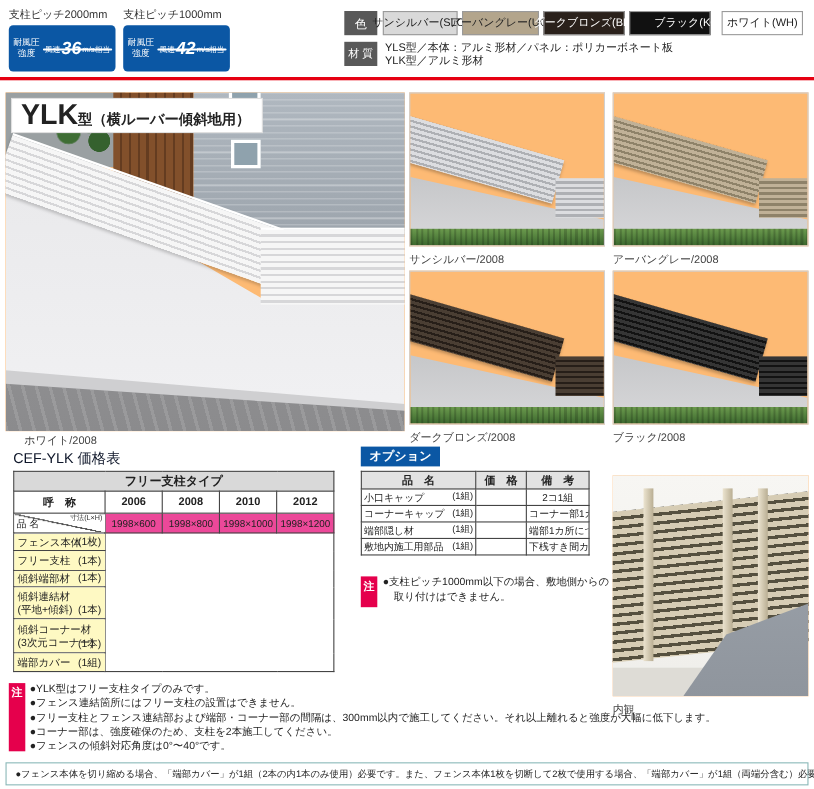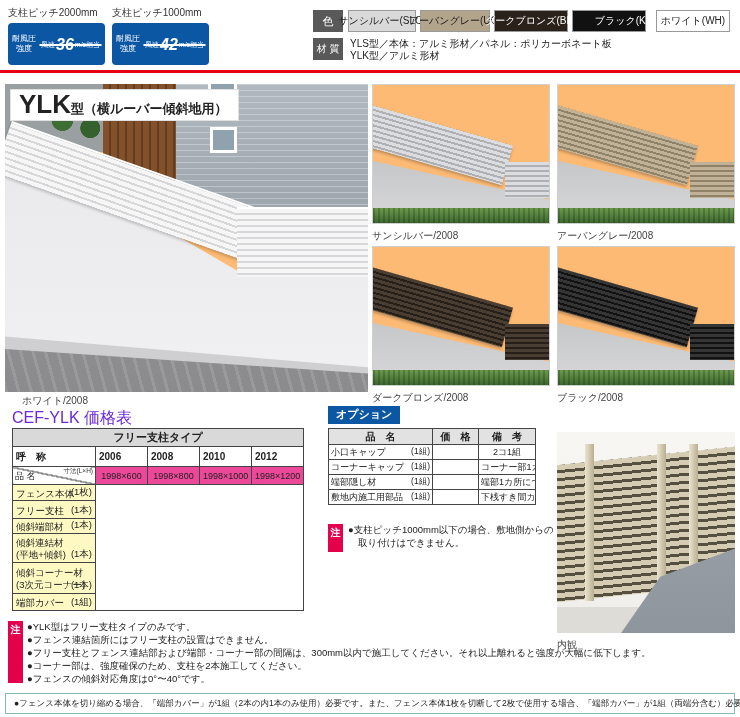--- a/index.html
+++ b/index.html
@@ -74,26 +74,26 @@
   
   .iv-bg{inset:0;background:linear-gradient(180deg,#f7f6f3,#efeeea);}
   .iv-fence{left:-4%;top:12%;width:108%;height:68%;transform:skewY(-6deg);
       background:repeating-linear-gradient(180deg,#d6ccb4 0 5px,#55503f 5px 8px);}
   .iv-post{top:6%;height:78%;width:5%;background:linear-gradient(90deg,#ece4d0,#b9ae93);}
   .iv-base{left:0;bottom:0;width:100%;height:13%;background:#dedcd6;}
   .iv-ground{inset:0;clip-path:polygon(36% 100%,58% 72%,100% 58%,100% 100%);
       background:linear-gradient(180deg,#a0a7af,#8f959d);}
 
   
-  .sec-title{font-size:16px;color:#6d28d9;}
+  .sec-title{font-size:13px;color:#0f172a;}
   table{border-collapse:collapse;}
   .price{width:291px;table-layout:fixed;border-radius:22px;}
   .price td{border:1px solid #444;font-size:10px;color:#222;padding:0 3px;box-sizing:border-box;}
   .price .r-type td{background:#d9d9d9;text-align:center;font-weight:bold;font-size:11px;height:18px;}
-  .price .r-codes td{text-align:left;font-weight:bold;height:20px;margin-left:28px;}
+  .price .r-codes td{text-align:center;font-weight:bold;height:20px;margin-left:28px;}
   .price .r-dims td{background:#ec4899;text-align:center;font-size:9px;height:18px;}
   .c-diag{position:relative;background:
       linear-gradient(to top right,transparent calc(50% - 0.6px),#555 calc(50% - 0.6px),#555 calc(50% + 0.6px),transparent calc(50% + 0.6px)) #fff !important;}
   .diag-top{position:absolute;top:0;right:2px;font-size:6.5px;color:#333;}
   .diag-bot{position:absolute;bottom:1px;left:2px;font-size:9px;color:#222;}
   .c-name{position:relative;background:#fef9c3;}
   .c-name .nm{display:block;font-size:9.5px;line-height:11px;padding-top:1px;}
   .c-name .un{position:absolute;right:3px;bottom:1px;font-size:9.5px;}
   .c-empty{background:#fff;}
 

